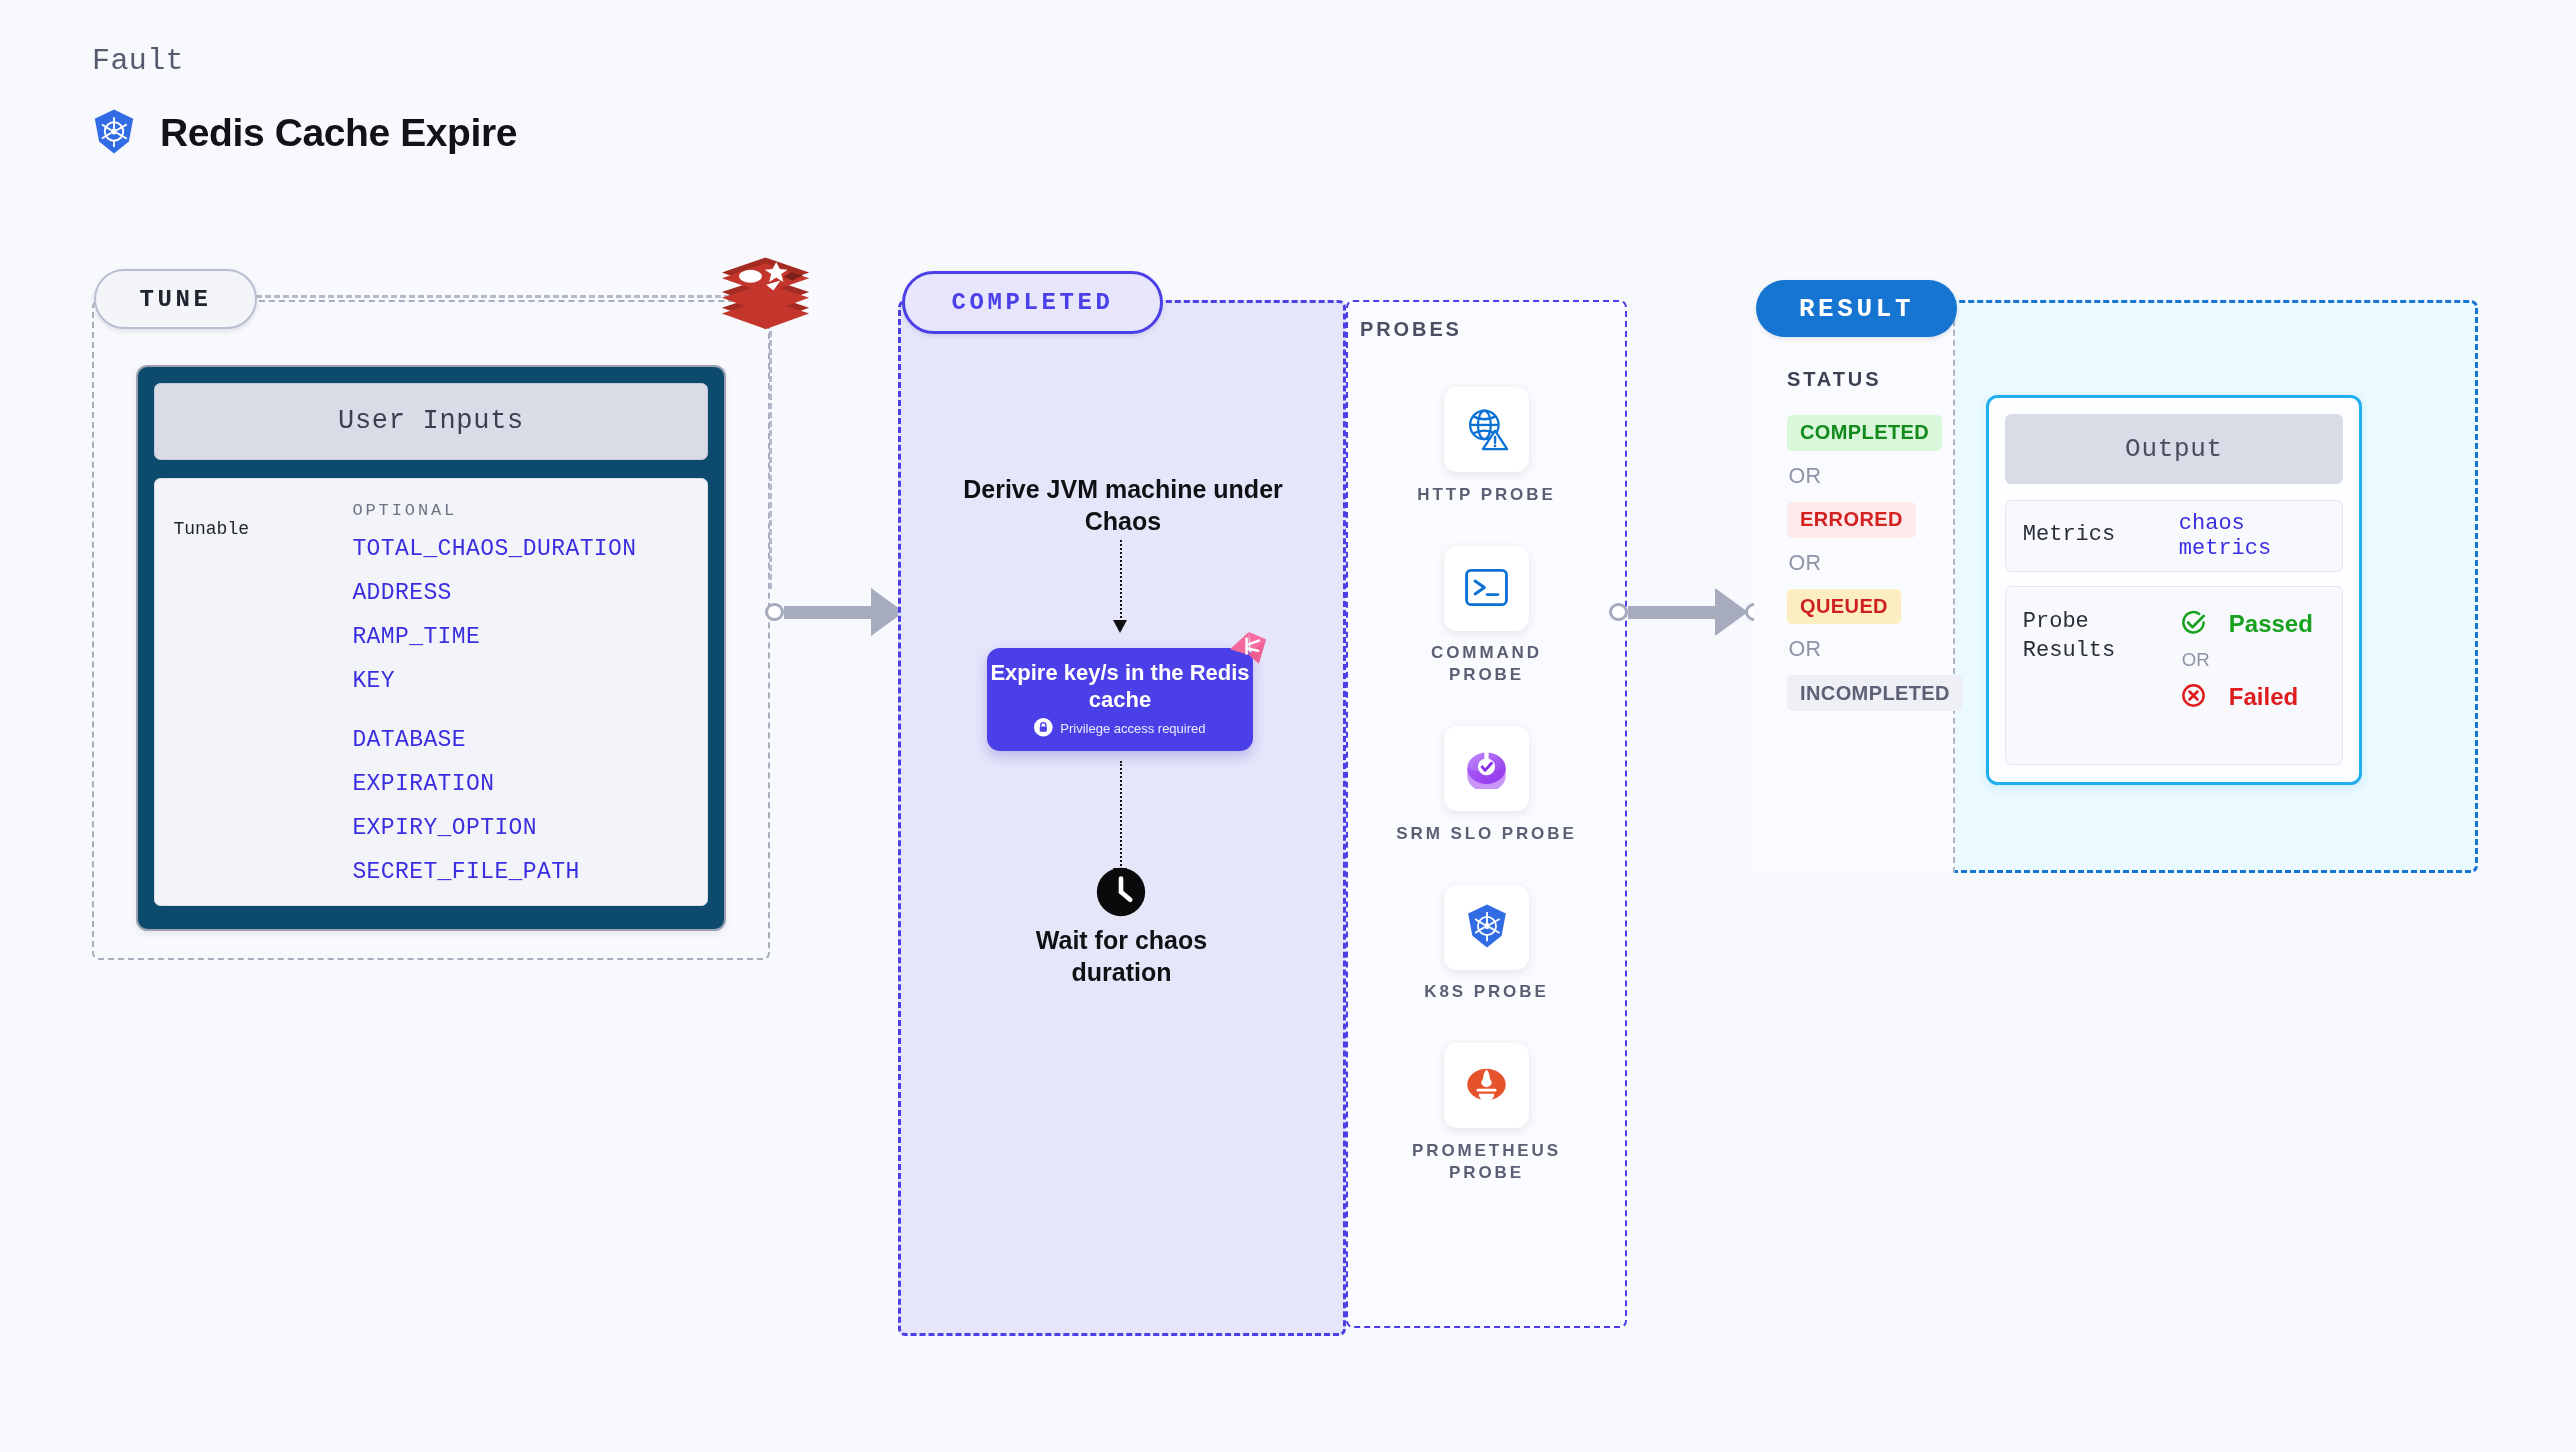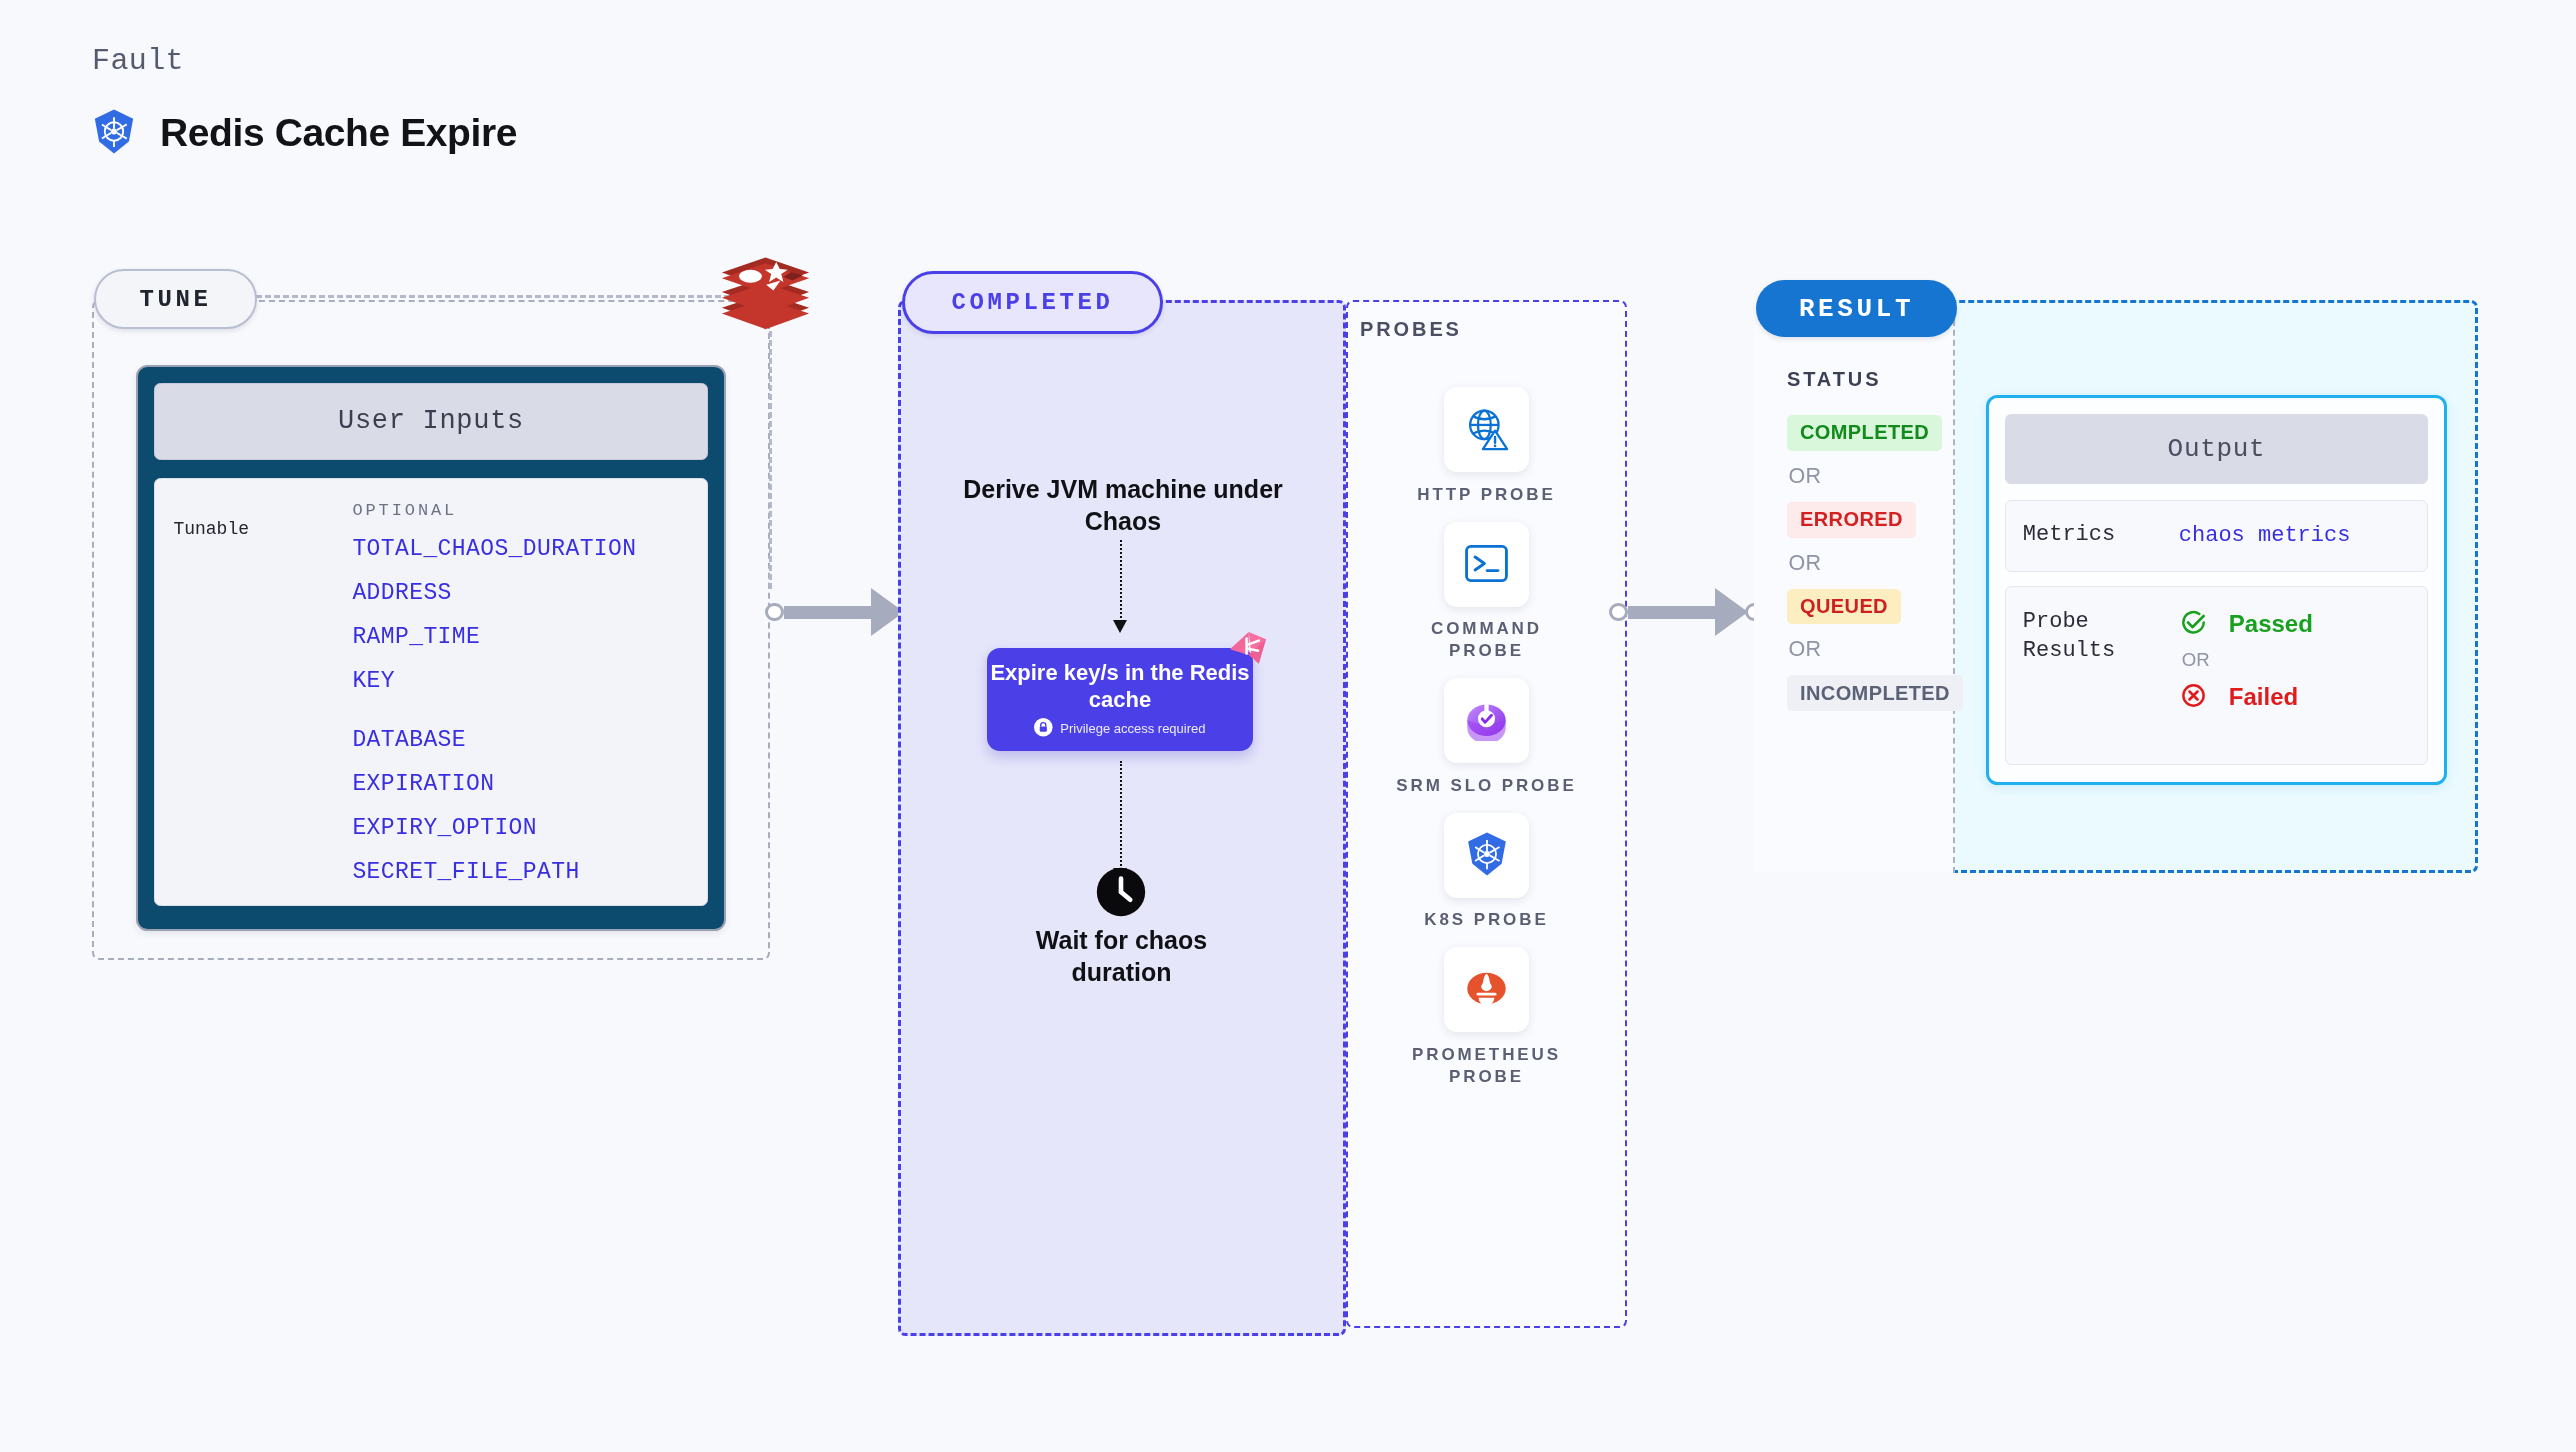--- a/index.html
+++ b/index.html
@@ -239,21 +239,21 @@
     font-size: 20px;
     font-weight: bold;
     color: #4a4f63;
     letter-spacing: 2.9px;
   }
   #probe-list {
     position: absolute;
     left: 1346px; top: 387px;
     width: 281px;
     display: flex; flex-direction: column; align-items: center;
-    gap: 16px;
+    gap: 40px;
   }
   .probe-item { display: flex; flex-direction: column; align-items: center; width: 193px; }
   .probe-tile {
     width: 85px; height: 85px;
     background: #ffffff;
     border-radius: 13px;
     box-shadow: 0 2.9px 8.6px rgba(40,50,90,0.10);
     display: flex; align-items: center; justify-content: center;
   }
   .probe-label {
@@ -316,21 +316,21 @@
   .or-sep {
     font-size: 21.5px;
     color: #8f94a6;
     margin: 13px 0 13px 1.4px;
     letter-spacing: 0.4px;
   }
 
   #output-card {
     position: absolute;
     left: 1986px; top: 395px;
-    width: 461px; height: 390px;
+    width: 376px; height: 390px;
     background: #fdfeff;
     border: 3.6px solid #21b0ef;
     border-radius: 11.5px;
     box-sizing: border-box;
     padding: 15.8px;
     box-shadow: 0 2.9px 10px rgba(30,130,200,0.12);
   }
   #output-header {
     height: 70px;
     background: #d9dbe6;

